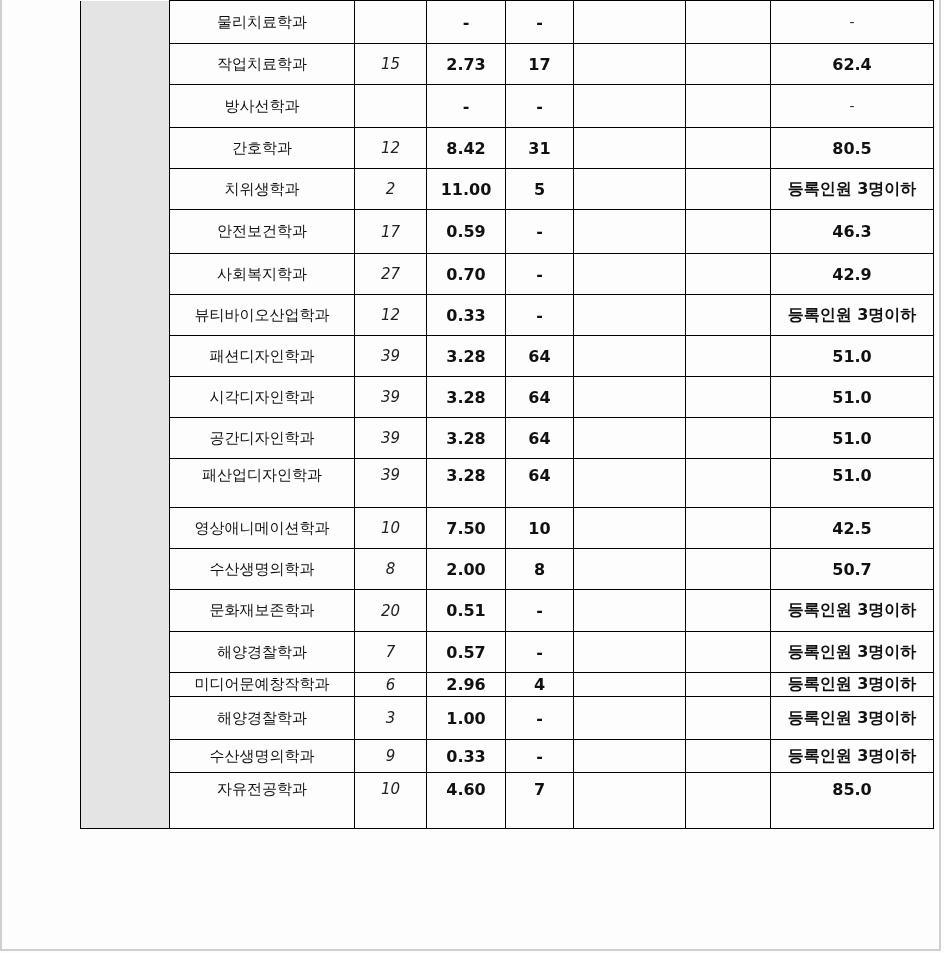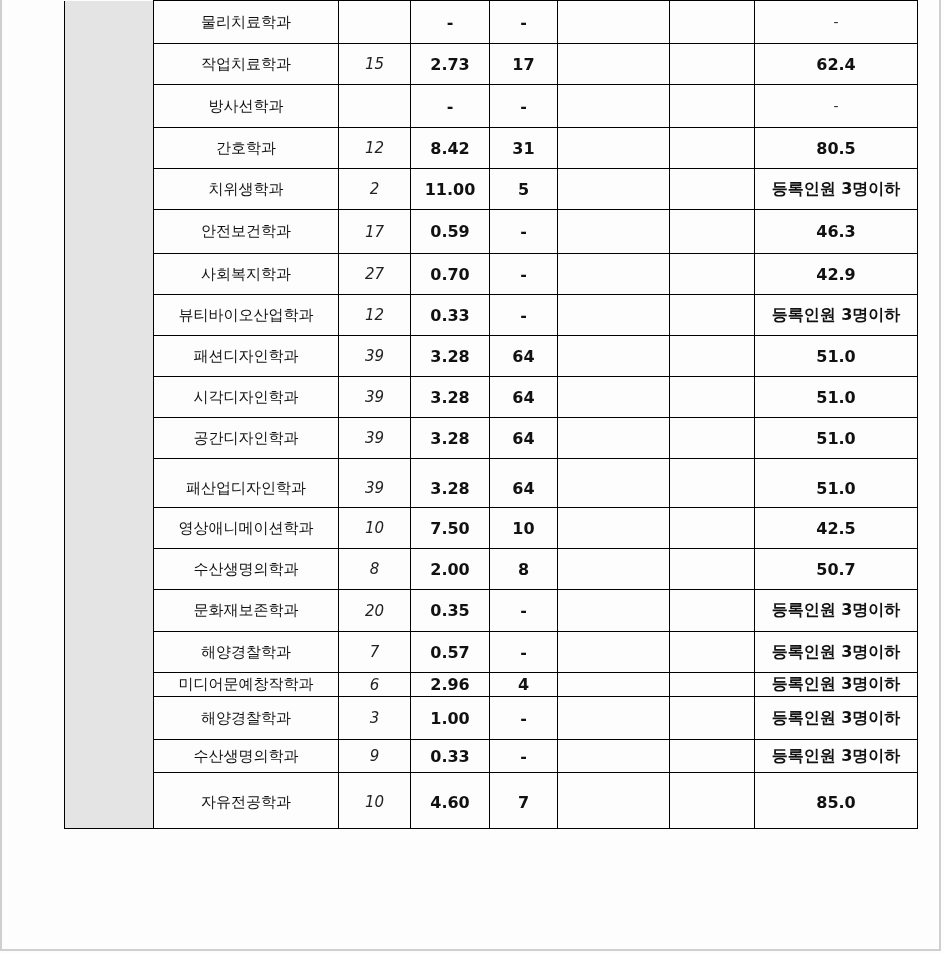--- a/index.html
+++ b/index.html
@@ -5,31 +5,31 @@
   html, body { margin: 0; padding: 0; }
   body {
     width: 944px; height: 953px; background: #fdfdfd; position: relative; overflow: hidden;
     font-family: "DejaVu Sans", "Liberation Sans", sans-serif;
   }
   .page-frame {
     position: absolute; left: 0; top: -2px; width: 941px; height: 953px;
     border-left: 2px solid #cfcfcf; border-right: 2px solid #cfcfcf; border-bottom: 2px solid #cfcfcf;
     box-sizing: border-box;
   }
-  .table-wrap { position: absolute; left: 64px; top: 0; }
+  .table-wrap { position: absolute; left: 80px; top: 0; }
   table { border-collapse: collapse; table-layout: fixed; }
   td {
     border: 1px solid #000; text-align: center; vertical-align: middle;
     font-size: 15px; color: #111; padding: 0; overflow: hidden; white-space: nowrap;
   }
   td.group { background: #e4e4e4; border-top: none; border-bottom: 1px solid #000; }
   td.b { font-weight: bold; font-size: 16px; }
   td.thin { font-weight: normal; font-size: 14px; color: #333; }
   td.num { font-size: 15px; color: #222; font-style: italic; }
-  tr.tall-top td { vertical-align: top; padding-top: 20px; }
+  tr.tall-top td { vertical-align: top; padding-top: 7px; }
   .bold-name { font-weight: normal; }
 </style>
 </head>
 <body>
 
 <div class="page-frame"></div>
 
 <div class="table-wrap">
 <table>
   <colgroup>
@@ -166,21 +166,21 @@
       <td class="num">8</td>
       <td class="b">2.00</td>
       <td class="b">8</td>
       <td></td>
       <td></td>
       <td class="b">50.7</td>
     </tr>
     <tr style="height:42px">
       <td>문화재보존학과</td>
       <td class="num">20</td>
-      <td class="b">0.35</td>
+      <td class="b">0.51</td>
       <td class="b">-</td>
       <td></td>
       <td></td>
       <td class="b">등록인원 3명이하</td>
     </tr>
     <tr style="height:41px">
       <td>해양경찰학과</td>
       <td class="num">7</td>
       <td class="b">0.57</td>
       <td class="b">-</td>

